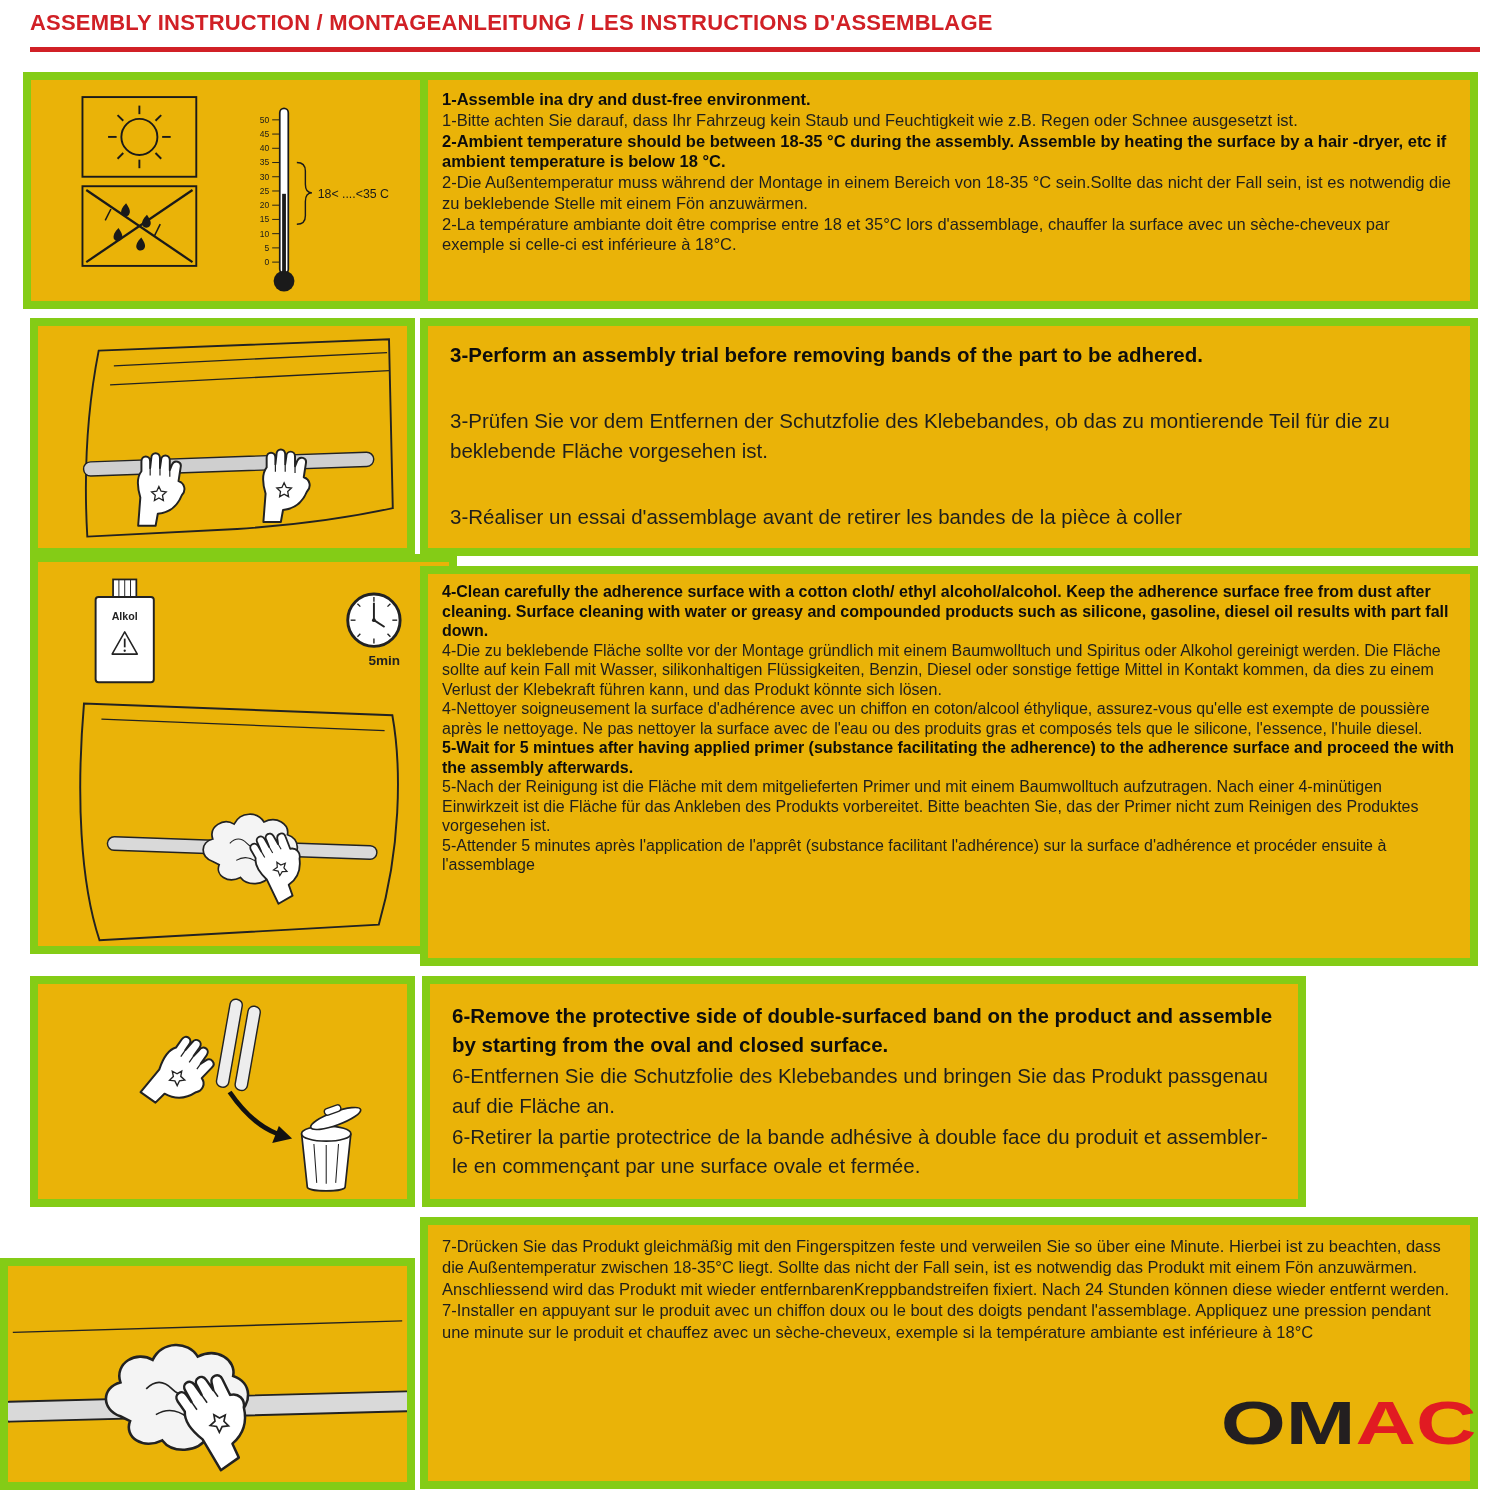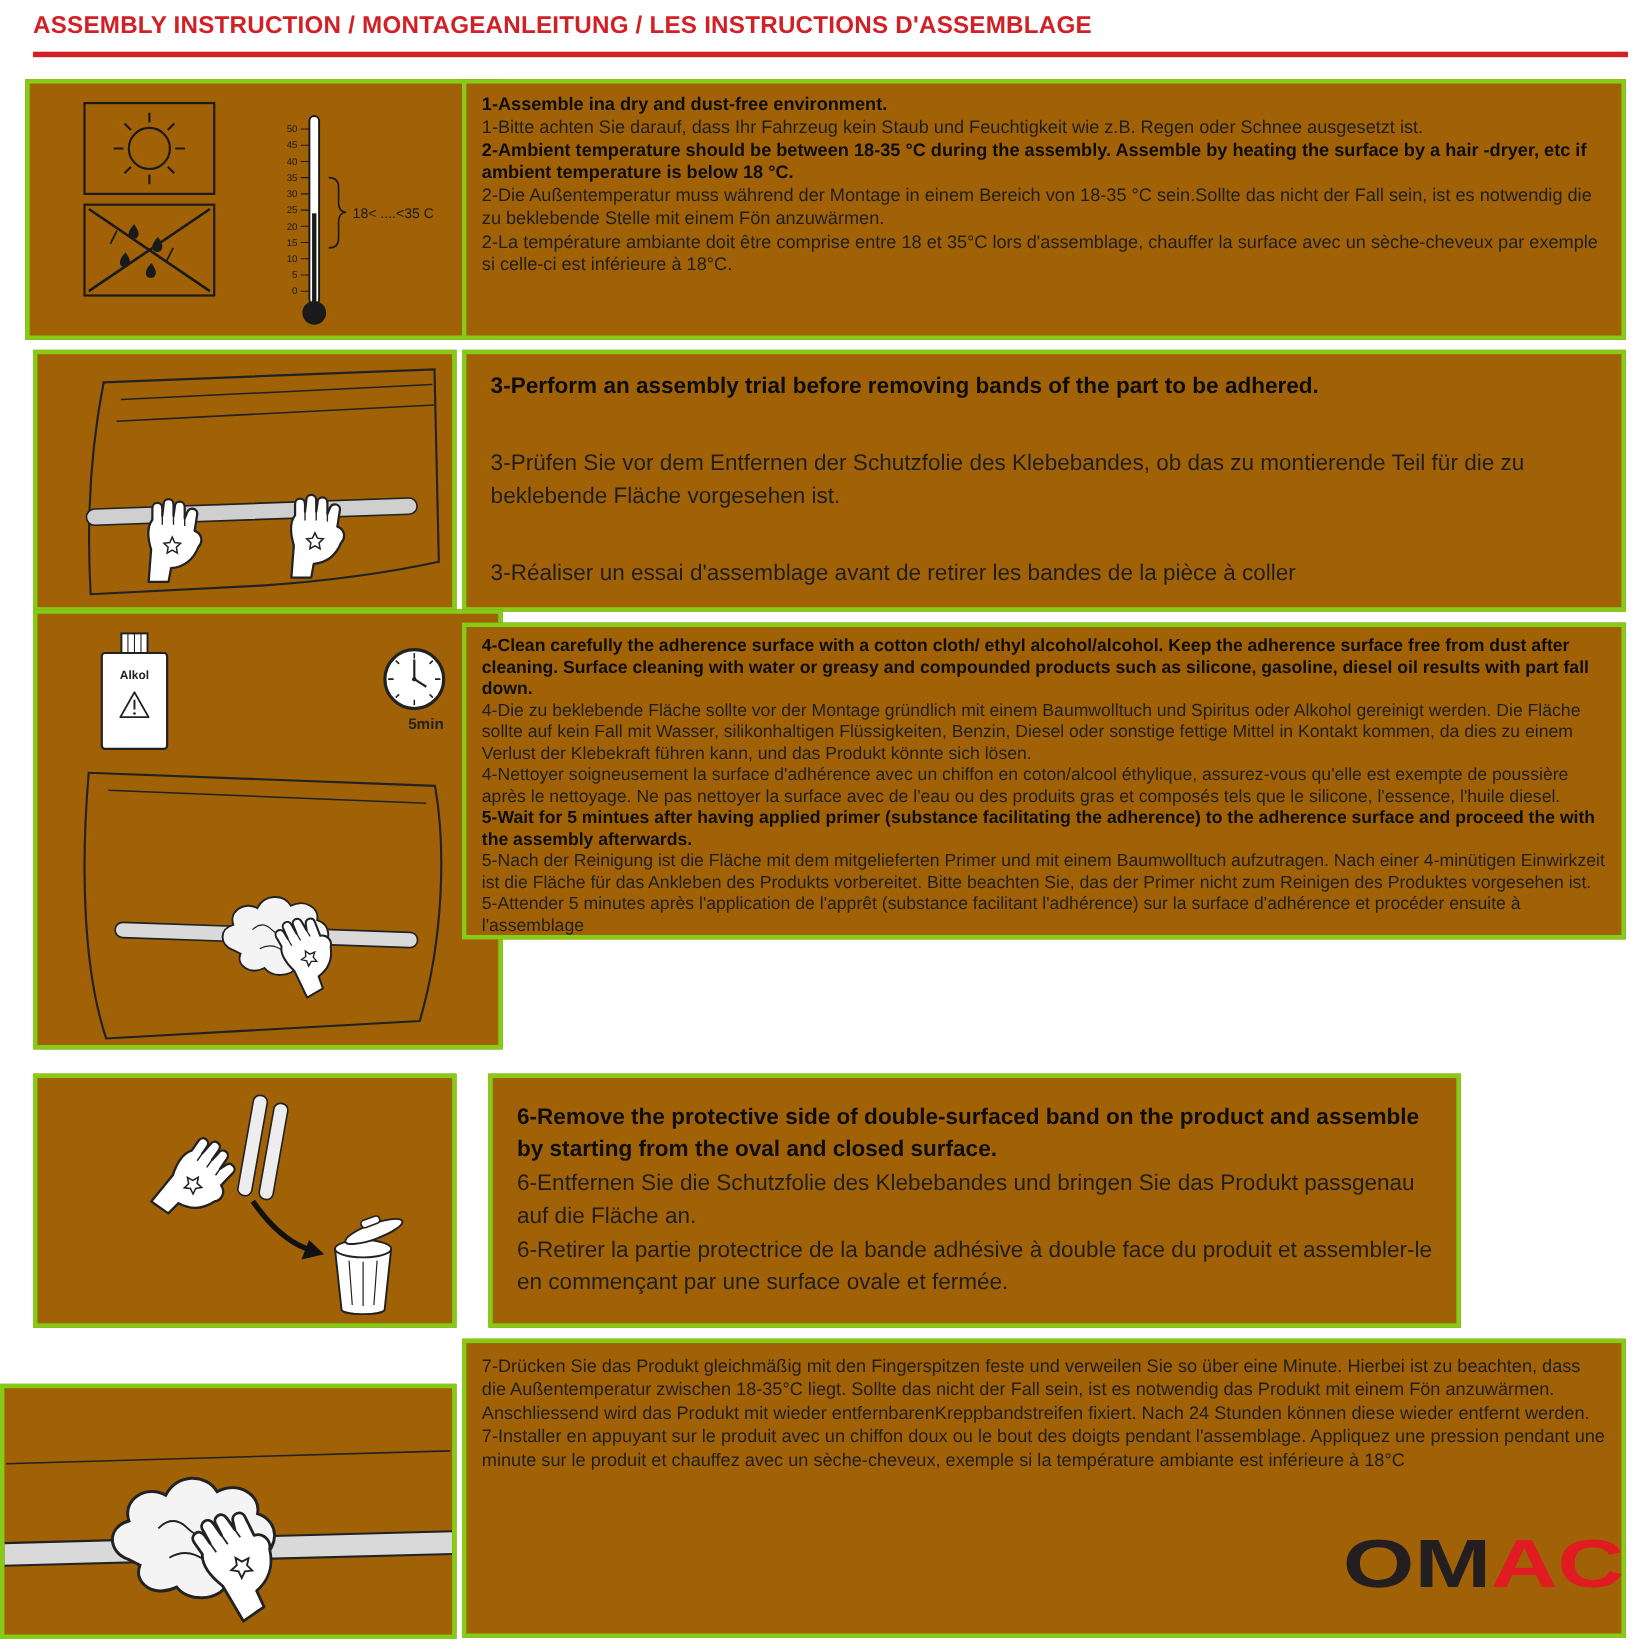--- a/index.html
+++ b/index.html
@@ -1,21 +1,21 @@
 <!DOCTYPE html>
 <html><head>
 <meta charset="utf-8">
 <style>
   *{box-sizing:border-box;margin:0;padding:0}
   html,body{background:#fff}
   body{font-family:"Liberation Sans","DejaVu Sans",sans-serif}
   .page{position:relative;width:1500px;height:1500px;background:#fff;overflow:hidden}
   .title{position:absolute;left:30px;top:10px;width:1450px;color:#d12026;font-size:22px;
          font-weight:700;letter-spacing:.2px;padding-bottom:11px;border-bottom:5px solid #d12026;white-space:nowrap}
-  .box{position:absolute;background:#a16207;border:4px solid #84cc16;overflow:hidden}
+  .box{position:absolute;background:#eab308;border:8px solid #84cc16;overflow:hidden}
   .box svg{display:block;width:100%;height:100%}
   .tb{color:#1e1e1e}
   .tb p{margin:0}
   .tb p.b{font-weight:700;color:#0d0d0d}
   .tb1{padding:9px 14px;font-size:16.5px;line-height:1.26}
   .tb2{padding:14px 22px;font-size:20.5px;line-height:1.45;display:flex;flex-direction:column;justify-content:space-between}
   .tb2 p{margin-bottom:2px}
   .tb3{padding:8px 14px;font-size:16px;line-height:1.22}
   .tb4{padding:14px 22px;font-size:20.5px;line-height:1.42;display:flex;flex-direction:column;justify-content:center}
   .tb4 p{margin-bottom:2px}
@@ -190,21 +190,21 @@
         <path d="M44,162 L336,174" fill="none" stroke="#222222" stroke-width="1.3"></path>
         <g transform="rotate(2 190 298)">
           <rect x="50" y="288" width="278" height="14" rx="7" fill="#d9d9d9" stroke="#222222" stroke-width="1.5"></rect>
         </g>
         <use href="#cloth" transform="translate(205,300) scale(1.1)"></use>
         <use href="#hand" transform="translate(218,304) rotate(-30) scale(1.05)"></use>
       </g>
     </svg>
   </div>
 
-  <div class="box tb tb3" style="left:420px;top:566px;width:1058px;height:288px">
+  <div class="box tb tb3" style="left:420px;top:566px;width:1058px;height:400px">
     <p class="b">4-Clean carefully the adherence surface with a cotton cloth/ ethyl alcohol/alcohol. Keep the adherence surface free from dust after cleaning. Surface cleaning with water or greasy and compounded products such as silicone, gasoline, diesel oil results with part fall down.</p>
     <p>4-Die zu beklebende Fläche sollte vor der Montage gründlich mit einem Baumwolltuch und Spiritus oder Alkohol gereinigt werden. Die Fläche sollte auf kein Fall mit Wasser, silikonhaltigen Flüssigkeiten, Benzin, Diesel oder sonstige fettige Mittel in Kontakt kommen, da dies zu einem Verlust der Klebekraft führen kann, und das Produkt könnte sich lösen.</p>
     <p>4-Nettoyer soigneusement la surface d'adhérence avec un chiffon en coton/alcool éthylique, assurez-vous qu'elle est exempte de poussière après le nettoyage. Ne pas nettoyer la surface avec de l'eau ou des produits gras et composés tels que le silicone, l'essence, l'huile diesel.</p>
     <p class="b gap-sm">5-Wait for 5 mintues after having applied primer (substance facilitating the adherence) to the adherence surface and proceed the with the assembly afterwards.</p>
     <p>5-Nach der Reinigung ist die Fläche mit dem mitgelieferten Primer und mit einem Baumwolltuch aufzutragen. Nach einer 4-minütigen Einwirkzeit ist die Fläche für das Ankleben des Produkts vorbereitet. Bitte beachten Sie, das der Primer nicht zum Reinigen des Produktes vorgesehen ist.</p>
     <p>5-Attender 5 minutes après l'application de l'apprêt (substance facilitant l'adhérence) sur la surface d'adhérence et procéder ensuite à l'assemblage</p>
   </div>
 
   <div class="box" style="left:30px;top:976px;width:385px;height:231px">
     <svg viewBox="0 0 381 227">
@@ -212,21 +212,21 @@
       <g transform="rotate(10 200 70)">
         <rect x="190" y="16" width="13" height="94" rx="6" fill="#ededed" stroke="#222222" stroke-width="1.5"></rect>
         <rect x="210" y="20" width="13" height="90" rx="6" fill="#ededed" stroke="#222222" stroke-width="1.5"></rect>
       </g>
       <path d="M198,114 C216,140 232,152 248,158" fill="none" stroke="#111111" stroke-width="5"></path>
       <polygon points="264,163 243,168 250,150" fill="#111111"></polygon>
       <use href="#trash" transform="translate(300,158)"></use>
     </svg>
   </div>
 
-  <div class="box tb tb4" style="left:444px;top:976px;width:884px;height:231px">
+  <div class="box tb tb4" style="left:422px;top:976px;width:884px;height:231px">
     <p class="b">6-Remove the protective side of double-surfaced band on the product and assemble by starting from the oval and closed surface.</p>
     <p>6-Entfernen Sie die Schutzfolie des Klebebandes und bringen Sie das Produkt passgenau auf die Fläche an.</p>
     <p>6-Retirer la partie protectrice de la bande adhésive à double face du produit et assembler-le en commençant par une surface ovale et fermée.</p>
   </div>
 
   <div class="box" style="left:0px;top:1258px;width:415px;height:232px">
     <svg viewBox="0 0 411 228">
       <line x1="0" y1="70" x2="411" y2="58" stroke="#222222" stroke-width="1.4"></line>
       <g transform="rotate(-1.5 200 150)">
         <rect x="-14" y="138" width="440" height="21" rx="10.5" fill="#d9d9d9" stroke="#222222" stroke-width="2"></rect>

